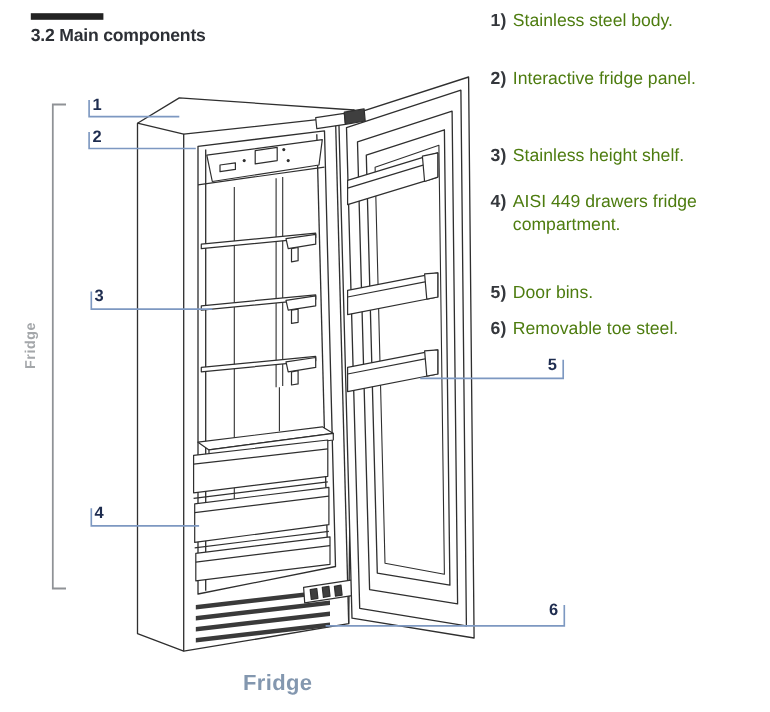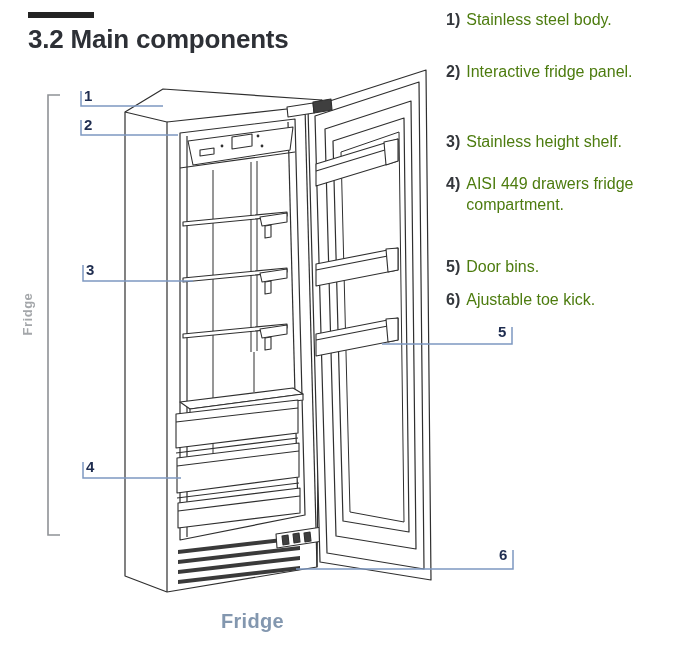--- a/index.html
+++ b/index.html
@@ -5,21 +5,21 @@
   * { margin:0; padding:0; box-sizing:border-box; }
   html,body { background:#ffffff; }
   body { font-family:"Liberation Sans", sans-serif; }
   .page {
     position:relative; width:700px; height:647px; background:#ffffff; overflow:hidden;
   }
   .title-bar {
     position:absolute; left:28px; top:12px; width:66px; height:6px; background:#232323;
   }
   .page-title {
-    position:absolute; left:28px; top:24px; font-size:26px; font-weight:bold;
+    position:absolute; left:28px; top:24px; font-size:16px; font-weight:bold;
     color:#2d3036; letter-spacing:-0.2px; white-space:nowrap;
   }
   .legend {
     position:absolute; left:446px; top:0; width:254px;
   }
   .legend-item {
     position:absolute; display:flex; align-items:flex-start;
     font-size:16px; line-height:21px; color:#5c646e;
   }
   .legend-num { font-weight:bold; color:#34373c; margin-right:6px; white-space:nowrap; }
@@ -70,21 +70,21 @@
     <div class="legend-item li-3">
       <span class="legend-num">4)</span>
       <span class="legend-text">AISI 449 drawers fridge compartment.</span>
     </div>
     <div class="legend-item li-4">
       <span class="legend-num">5)</span>
       <span class="legend-text">Door bins.</span>
     </div>
     <div class="legend-item li-5">
       <span class="legend-num">6)</span>
-      <span class="legend-text">Ajustable toe kick.</span>
+      <span class="legend-text">Removable toe steel.</span>
     </div>
   </div>
 
   <svg class="diagram" width="700" height="647" viewBox="0 0 700 647">
 
     <g stroke="#8f9296" stroke-width="1.6" fill="none">
       <path d="M60,95 L48,95 L48,535 L60,535"></path>
     </g>
 
     <g stroke="#2f2f2f" stroke-width="1.2" fill="none" stroke-linejoin="round">

